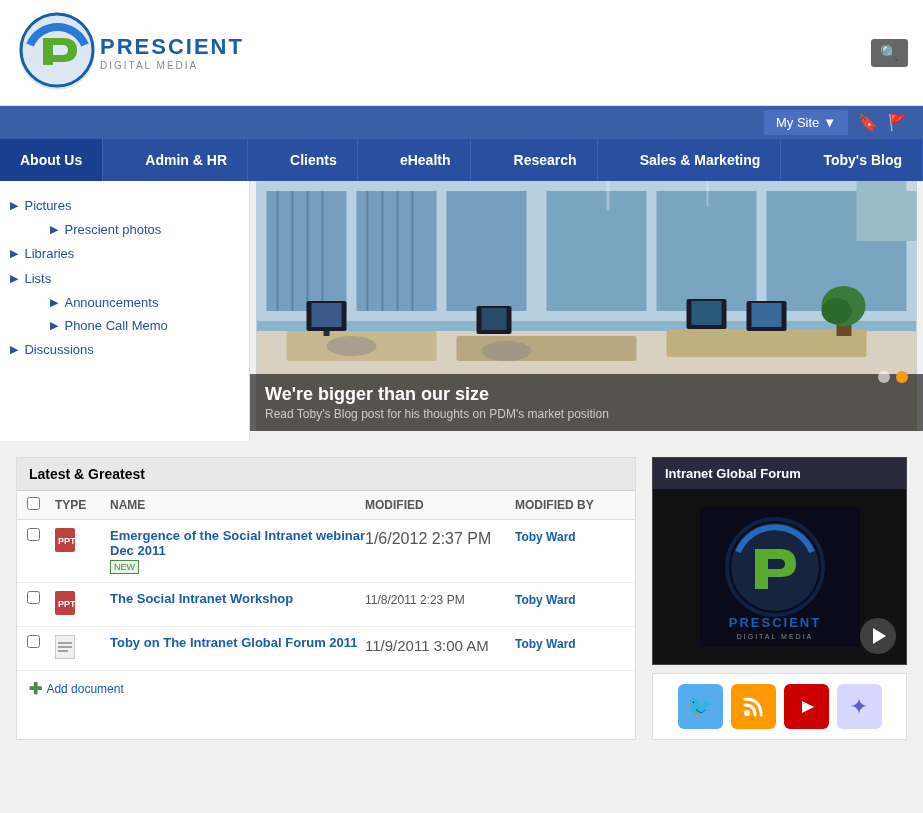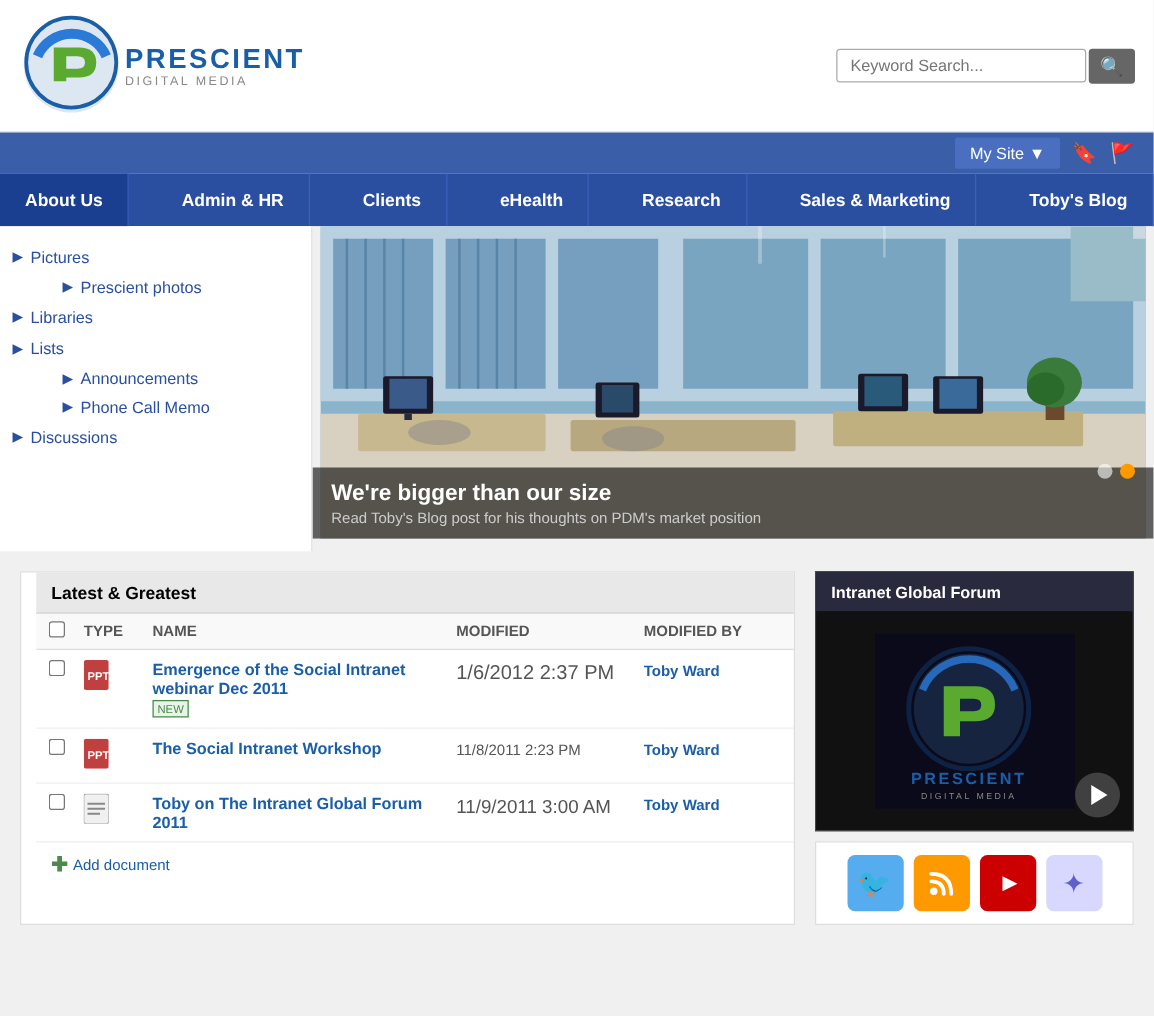--- a/index.html
+++ b/index.html
@@ -67,21 +67,20 @@
 
       <path d="M 45 52 L 65 42 L 45 52 Z" fill="#2a6ab8"></path>
       <circle cx="42" cy="40" r="36" fill="none" stroke="#1a5ea8" stroke-width="3"></circle>
     </svg>
     <div class="logo-container">
       <span style="font-size:22px;font-weight:bold;color:#1a5ea8;letter-spacing:2px;">PRESCIENT</span>
       <span style="font-size:10px;color:#888;letter-spacing:2px;">DIGITAL MEDIA</span>
     </div>
   </div>
   <div id="search-area">
-    <input id="search-box" type="text" style="border: 1px solid rgb(170, 170, 170); border-radius: 3px; padding: 5px 10px; width: 200px; font-size: 13px; color: rgb(153, 153, 153);" placeholder="Keyword Search...">
     <button id="search-btn" style="background:#666;border:none;color:#fff;padding:5px 9px;margin-left:2px;border-radius:3px;cursor:pointer;font-size:15px;">🔍</button>
   </div>
 </div>
 
 <div id="top-bar" style="background:#3a5fa8;display:flex;justify-content:flex-end;align-items:center;padding:4px 15px;gap:10px;">
   <button class="mysite-btn" style="background:#4a6fc0;color:#fff;border:none;padding:5px 12px;font-size:13px;cursor:pointer;display:flex;align-items:center;gap:4px;border-radius:2px;margin-left:36px;">
     <span>My Site</span>
     <span>▼</span>
   </button>
   <span style="color:#ccd;font-size:16px;cursor:pointer;">🔖</span>
@@ -212,21 +211,21 @@
 
     <div style="position:absolute;bottom:48px;right:15px;display:flex;gap:6px;">
       <span style="width:12px;height:12px;border-radius:50%;background:rgba(255,255,255,0.6);display:inline-block;cursor:pointer;"></span>
       <span style="width:12px;height:12px;border-radius:50%;background:#f90;display:inline-block;cursor:pointer;"></span>
     </div>
   </div>
 </div>
 
 <div id="below-hero" style="display:flex;background:#f0f0f0;padding:8px;gap:8px;">
 
-  <div id="latest" style="flex:1;background:#fff;border:1px solid #ddd;padding-left:12px;">
+  <div id="latest" style="flex:1;background:#fff;border:1px solid #ddd;">
     <div class="section-header" style="background:#e8e8e8;padding:8px 12px;font-weight:bold;font-size:14px;border-bottom:1px solid #ccc;">
       <span>Latest &amp; Greatest</span>
     </div>
 
     <div style="display:flex;padding:6px 10px;border-bottom:1px solid #ddd;background:#f9f9f9;font-weight:bold;font-size:12px;color:#555;align-items:center;">
       <div style="width:28px;"><input type="checkbox" style=""></div>
       <div style="width:55px;">TYPE</div>
       <div style="flex:1;">NAME</div>
       <div style="width:150px;">MODIFIED</div>
       <div style="width:110px;">MODIFIED BY</div>

